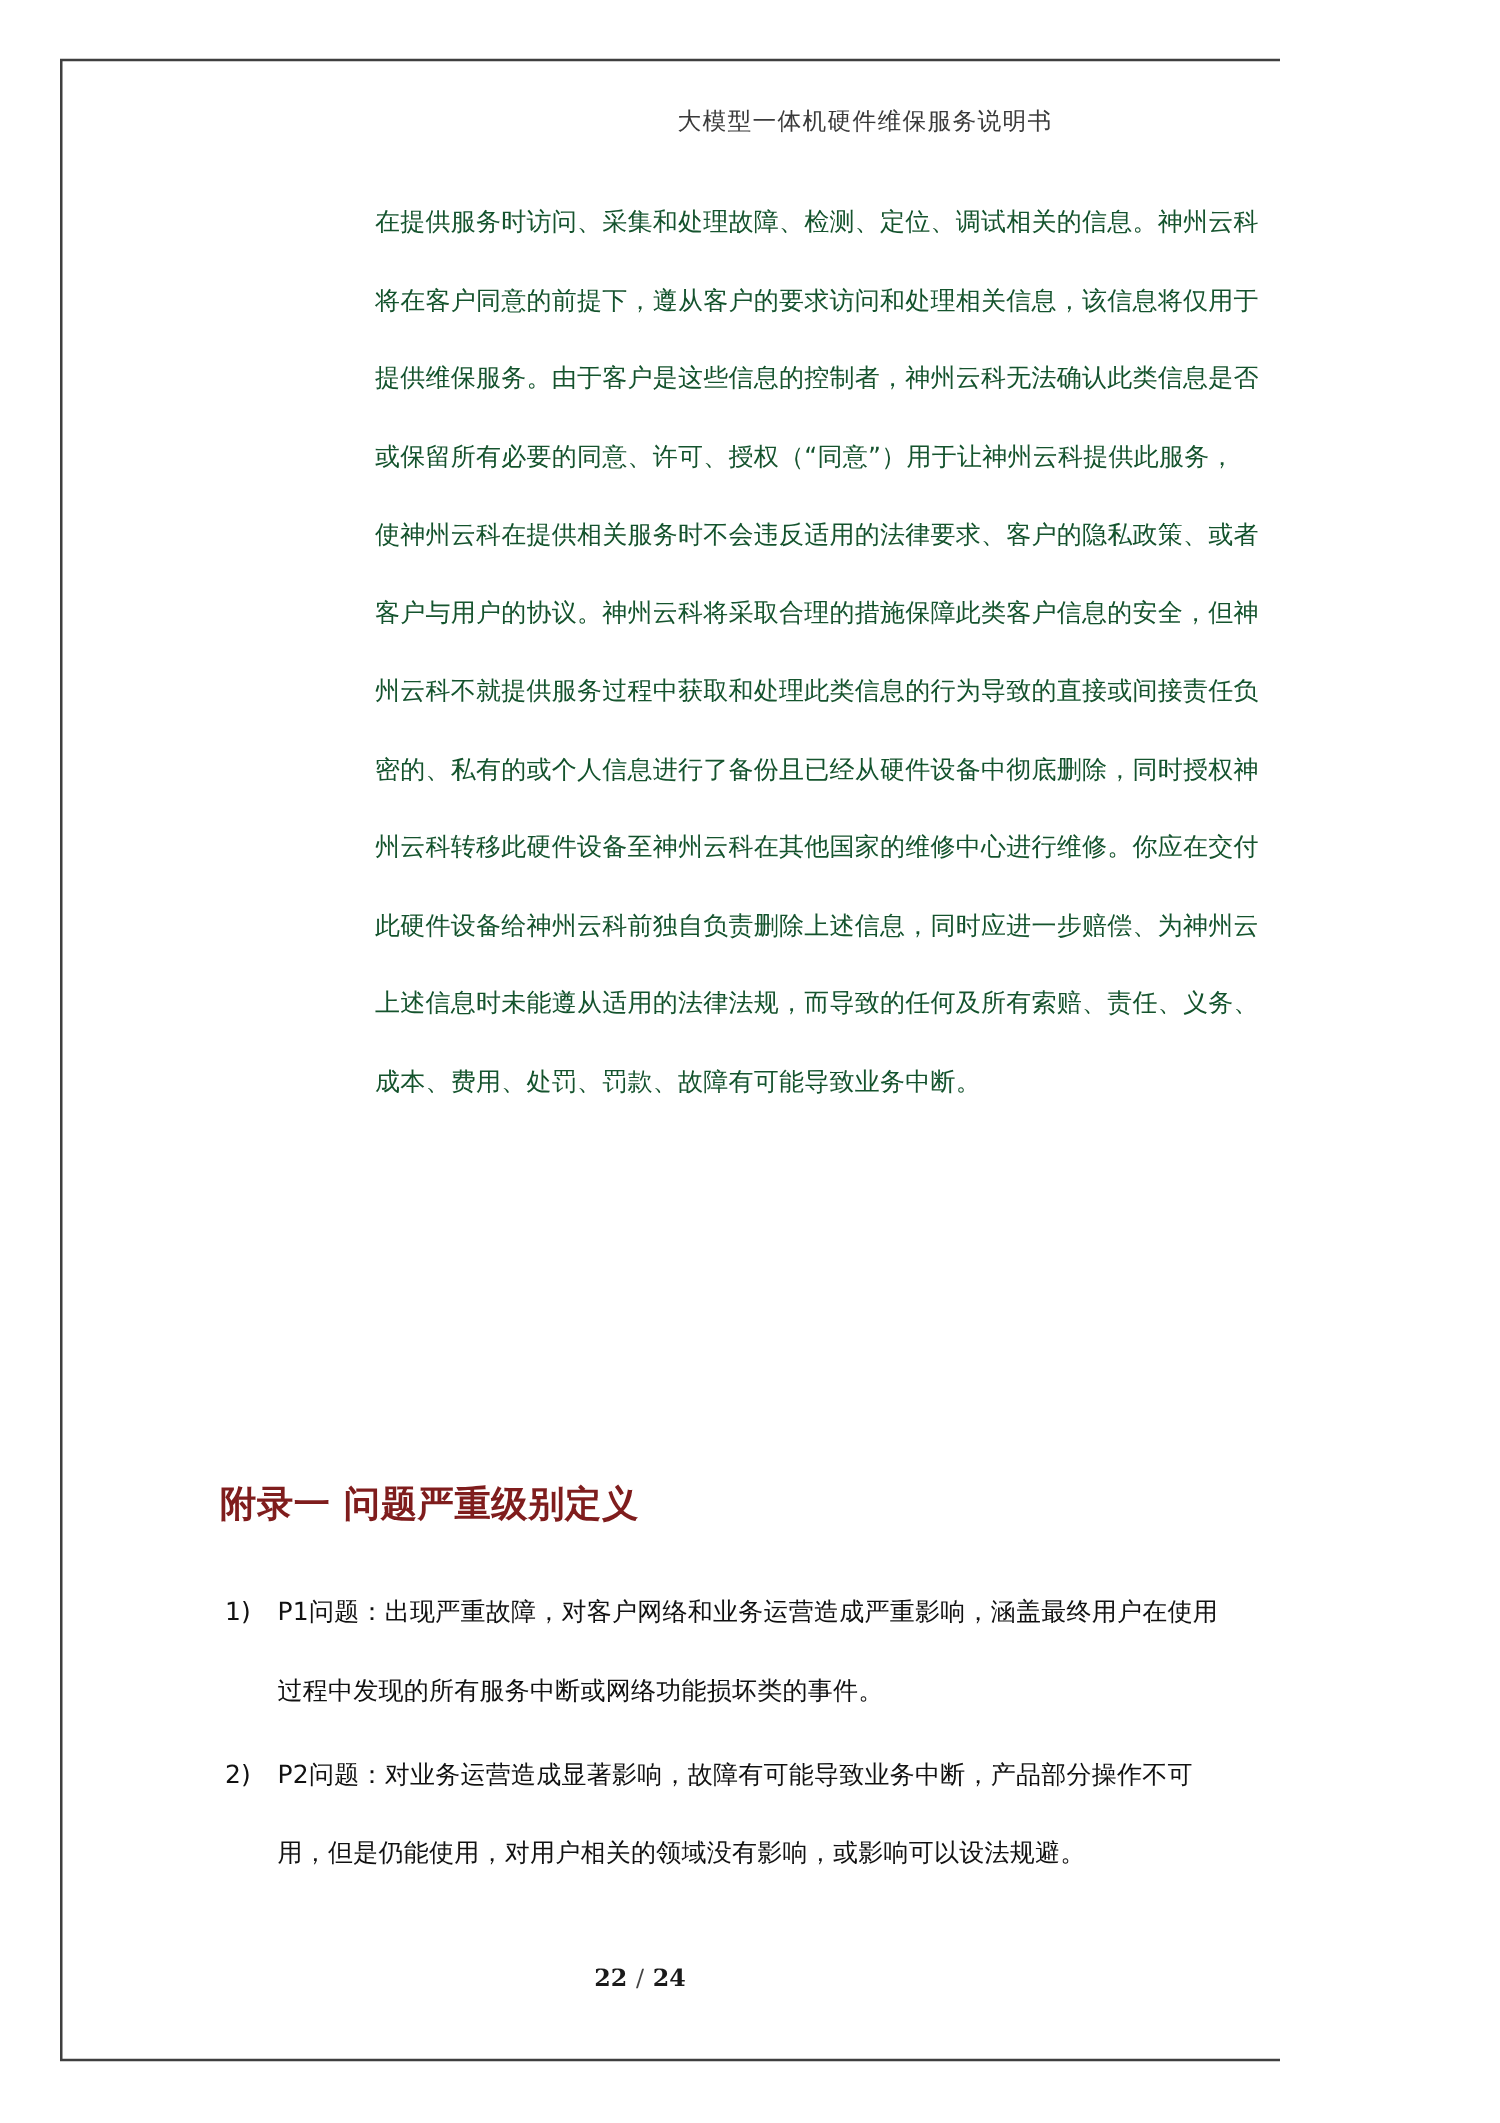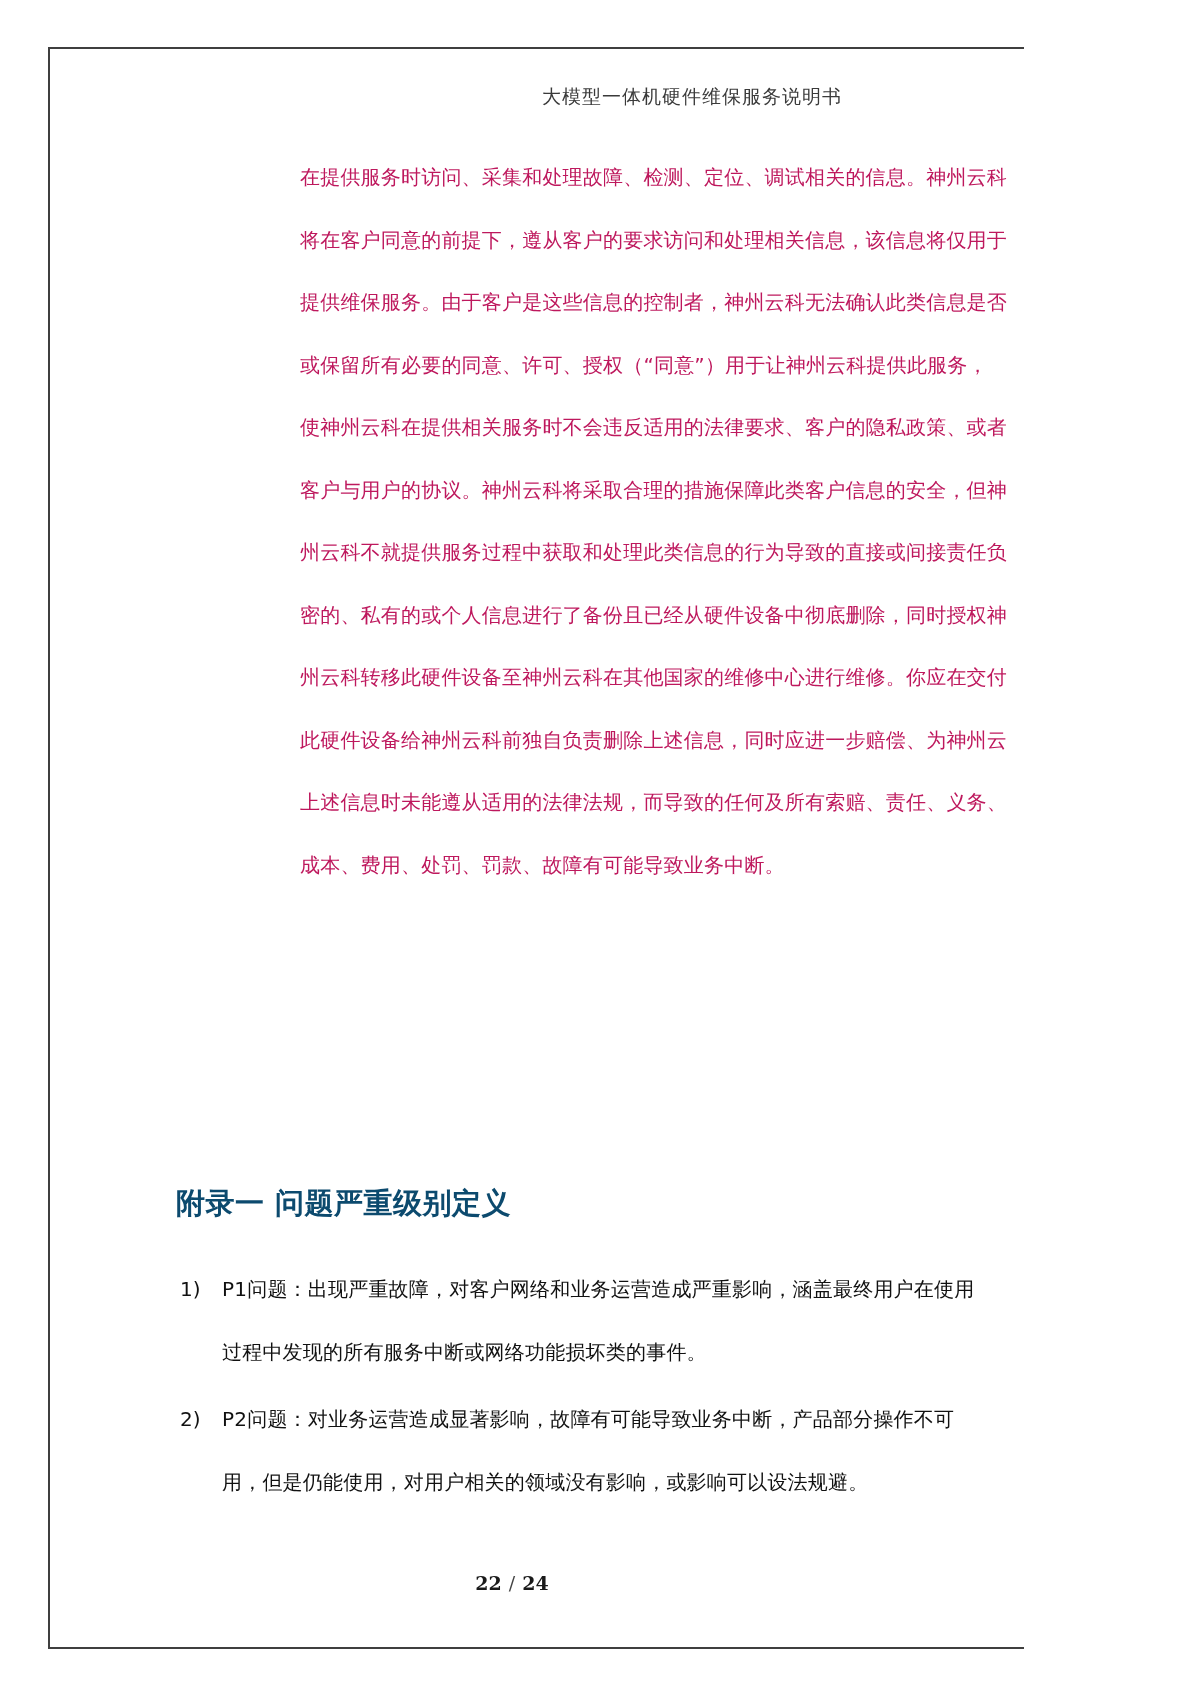--- a/index.html
+++ b/index.html
@@ -42,29 +42,29 @@
     position: absolute;
     left: 300px;
     top: 146px;
     width: 712px;
   }
   .body-line {
     font-size: 20px;
     line-height: 62.5px;
     letter-spacing: 0.2px;
     white-space: nowrap;
-    color: #be185d;
+    color: #14532d;
   }
   .appendix-heading {
     position: absolute;
     left: 176px;
     top: 1184px;
     font-size: 29px;
     font-weight: bold;
-    color: #0c4a6e;
+    color: #7f1d1d;
     letter-spacing: 0.5px;
     white-space: nowrap;
   }
   .list-item {
     position: absolute;
     left: 180px;
     width: 840px;
   }
   .list-item .num {
     position: absolute;

